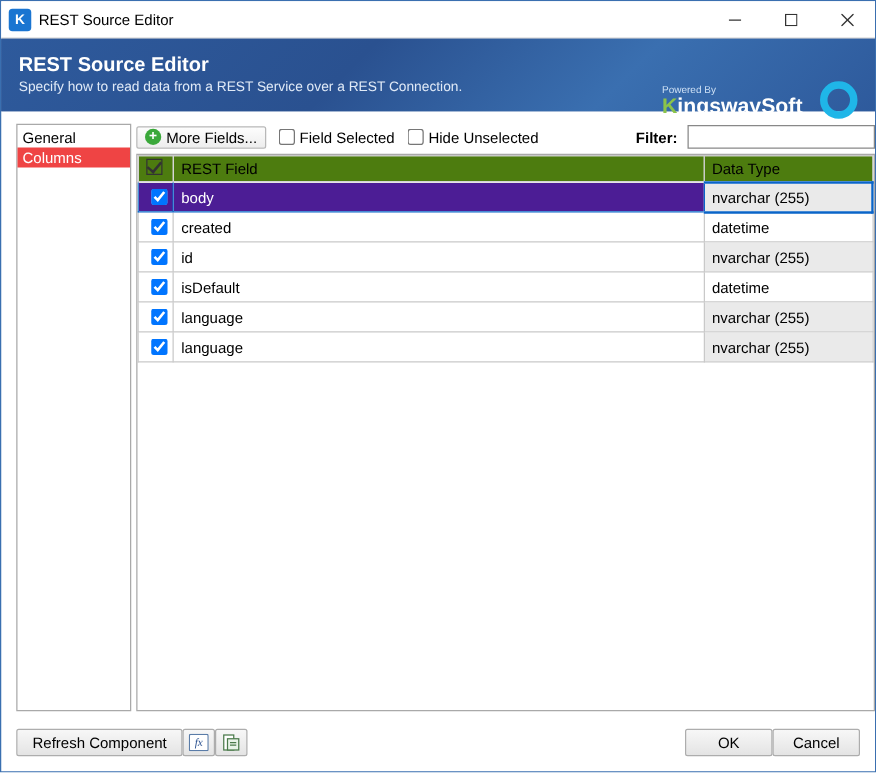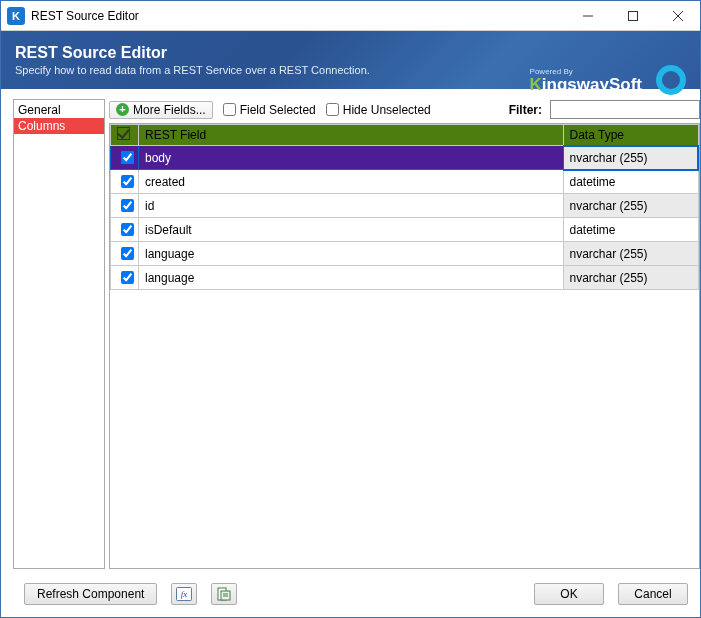--- a/index.html
+++ b/index.html
@@ -187,22 +187,21 @@
     border-top: 2px solid #0a64c8;
     border-bottom: 2px solid #0a64c8;
     border-right: 2px solid #0a64c8;
   }
   .dtype-shaded { background: #eaeaea; }
   .row-chk { width: 13px; height: 13px; }
   .footer {
     display: flex;
     align-items: center;
     padding: 10px 12px 12px 12px;
-    gap: 14px;
-    margin-left: 11px;
+    gap: 0;
   }
   .btn {
     border: 1px solid #adadad;
     background: linear-gradient(#f7f7f7,#e4e4e4);
     padding: 3px 12px;
     font-size: 12px;
     cursor: default;
     border-radius: 2px;
   }
   .btn.small-icon {

